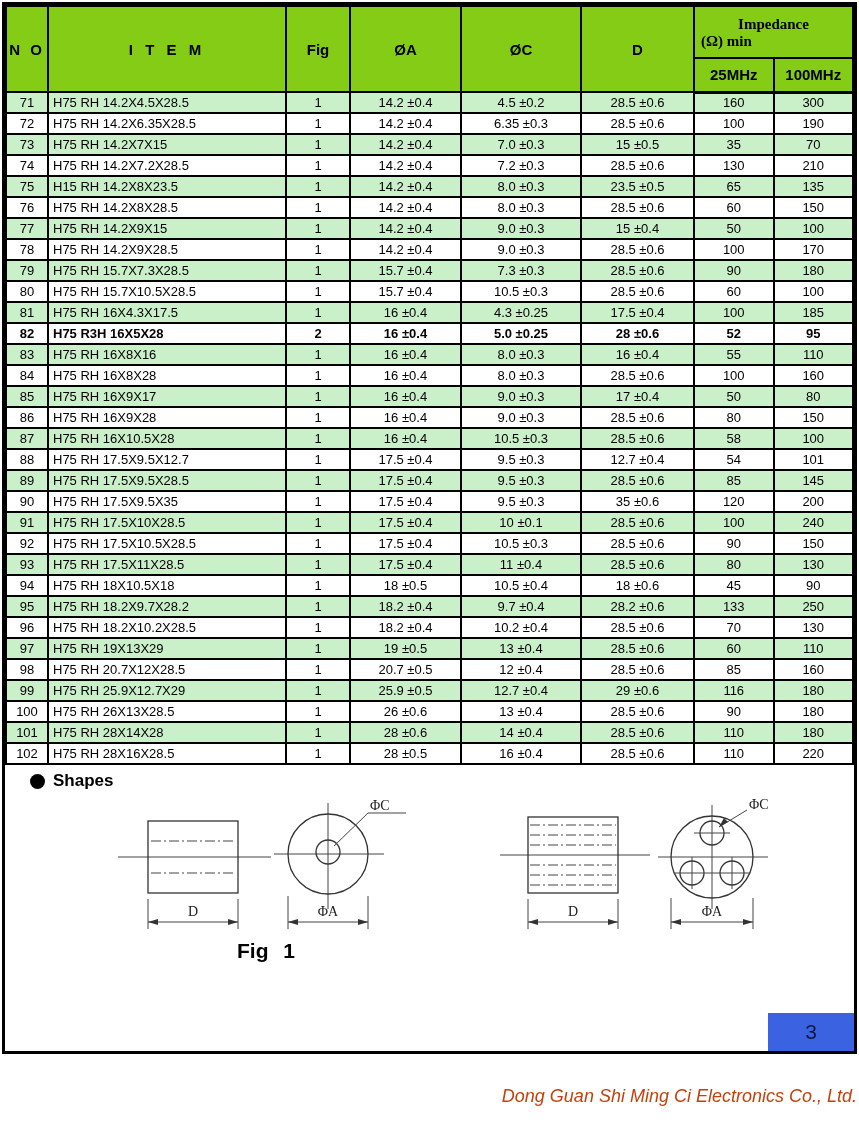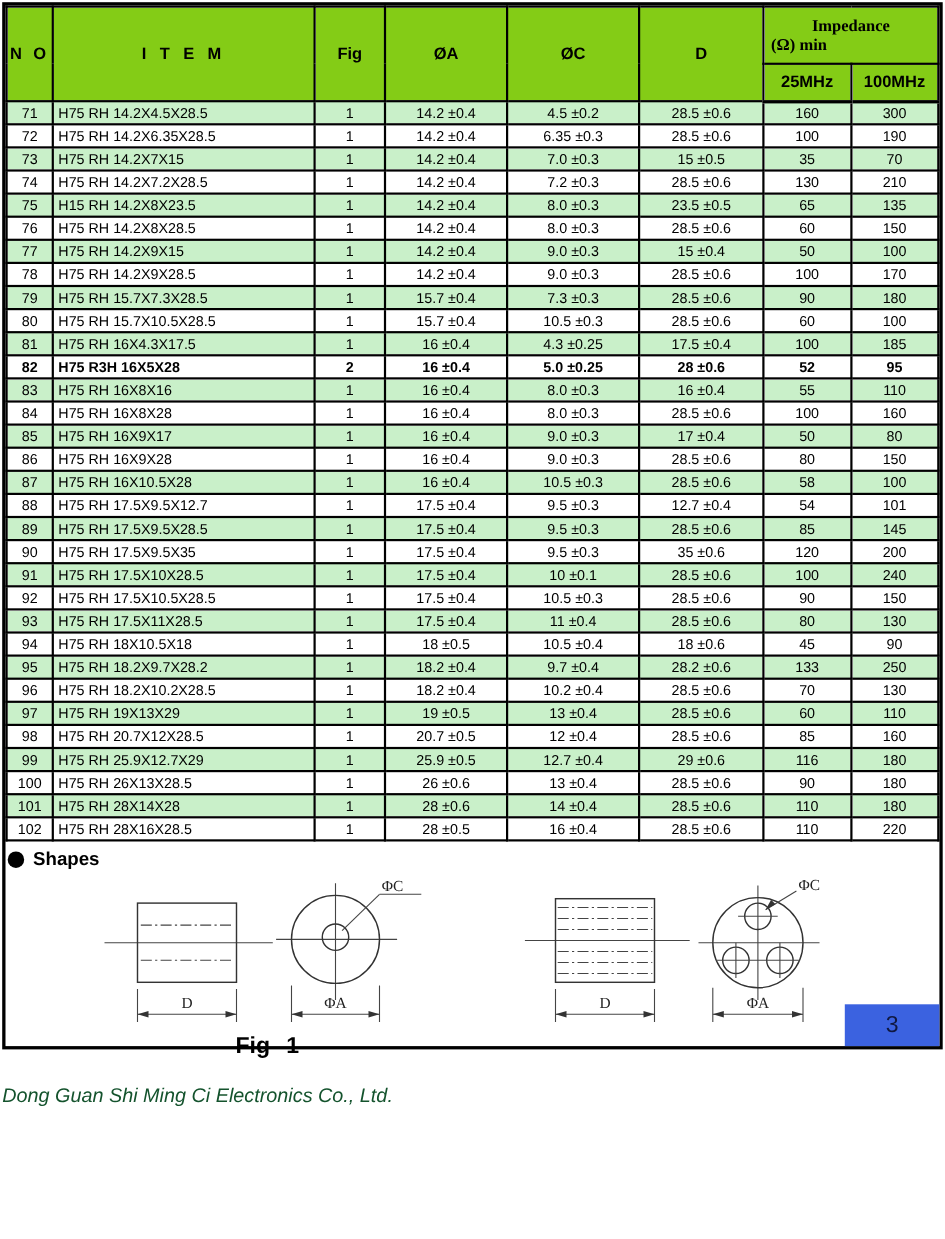--- a/index.html
+++ b/index.html
@@ -64,22 +64,23 @@
   .spec-table tbody td:nth-child(2) {
     text-align: left;
     padding-left: 4px;
   }
   tr.green td { background: var(--row-green, #C9F0C9); }
   tr.bold td  { font-weight: bold; }
 
   
   .shapes {
     position: relative;
-    height: 186px;
+    height: 286px;
     padding-top: 4px;
+    padding-left: 23px;
   }
   .shapes-title-row {
     display: flex;
     align-items: center;
     padding-left: 2px;
     margin-top: 2px;
   }
   .bullet {
     width: 15px; height: 15px;
     background: #000;
@@ -121,25 +122,25 @@
     width: 86px; height: 38px;
     background: var(--page-num-bg, #3B62E0);
     display: flex;
     align-items: center;
     justify-content: center;
     font-size: 21px;
     color: #101840;
   }
 
   .footer {
-    text-align: left;
+    text-align: right;
     font-style: italic;
     font-size: 18px;
     margin-top: 32px;
-    color: #14532d;
+    color: #c2410c;
   }
 </style>
 </head>
 <body>
 
 <div class="page">
 
   <table class="spec-table">
     <thead>
       <tr>

